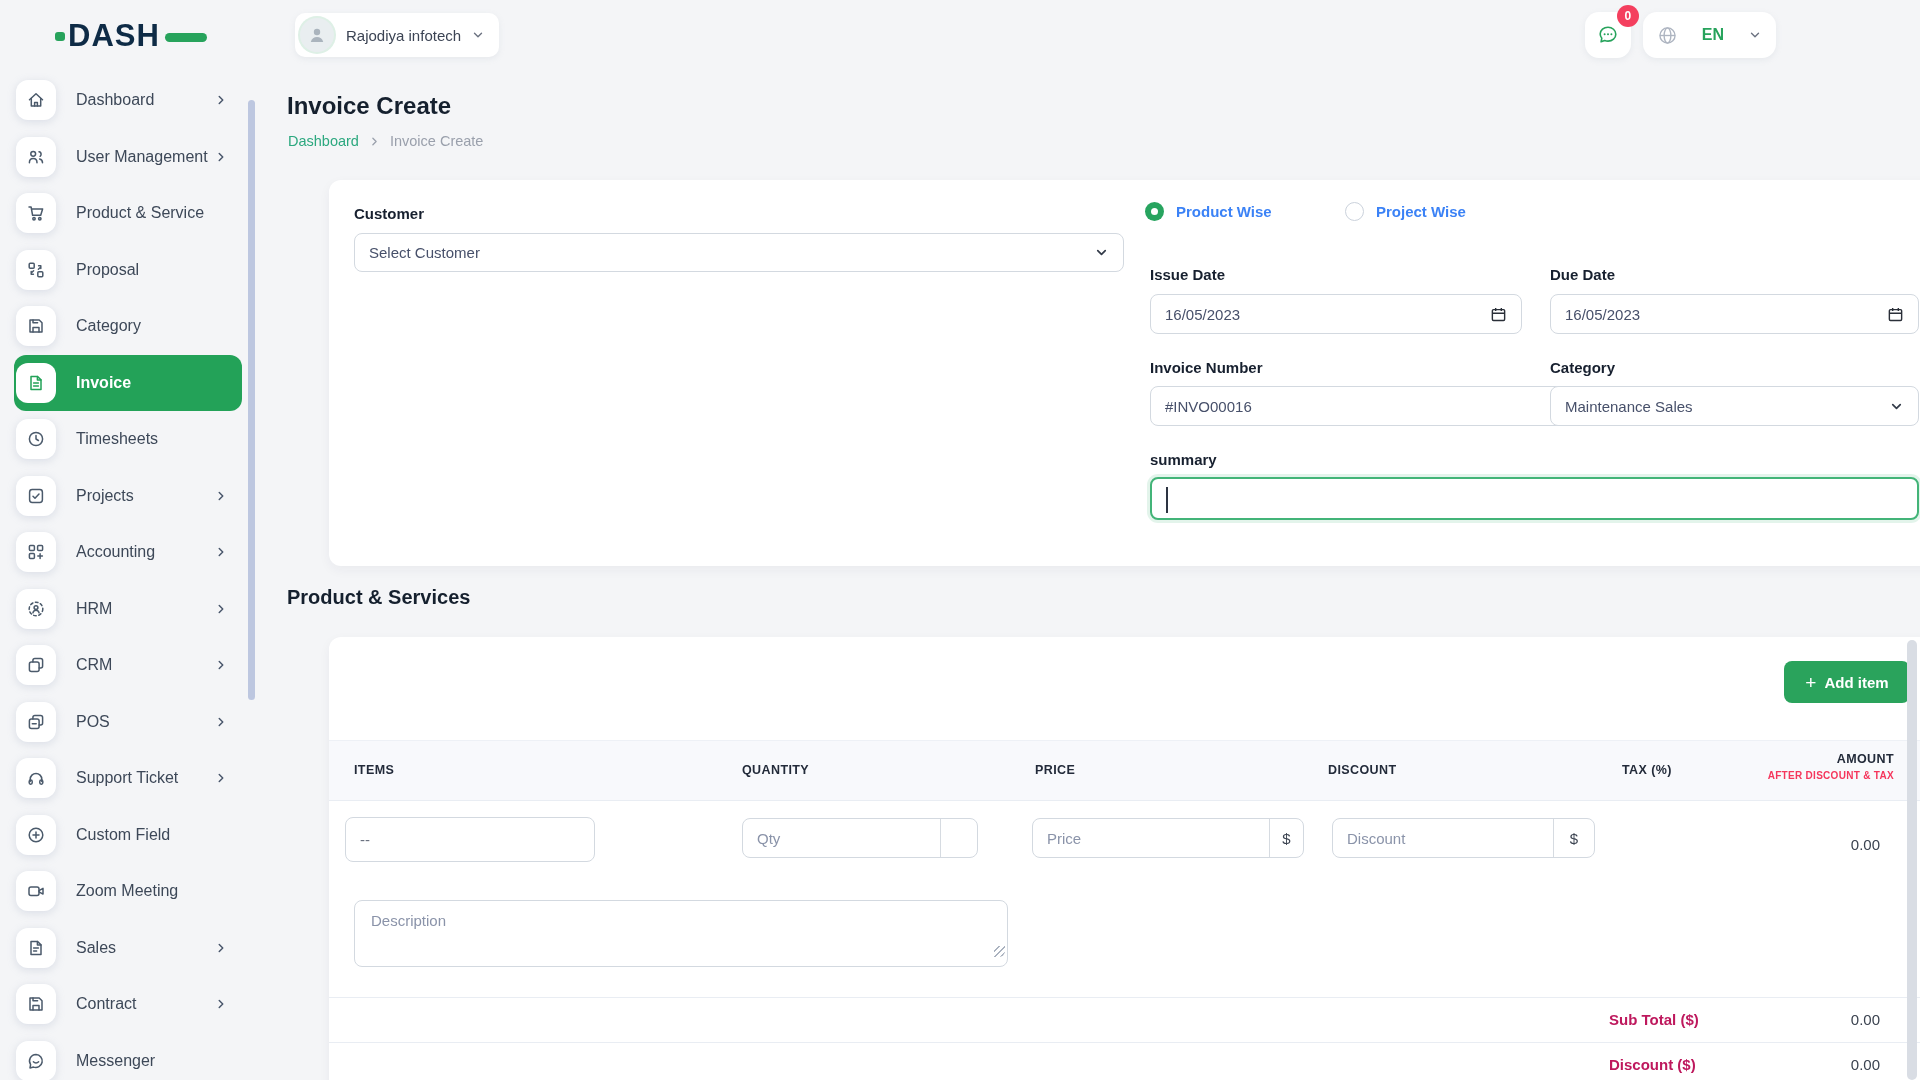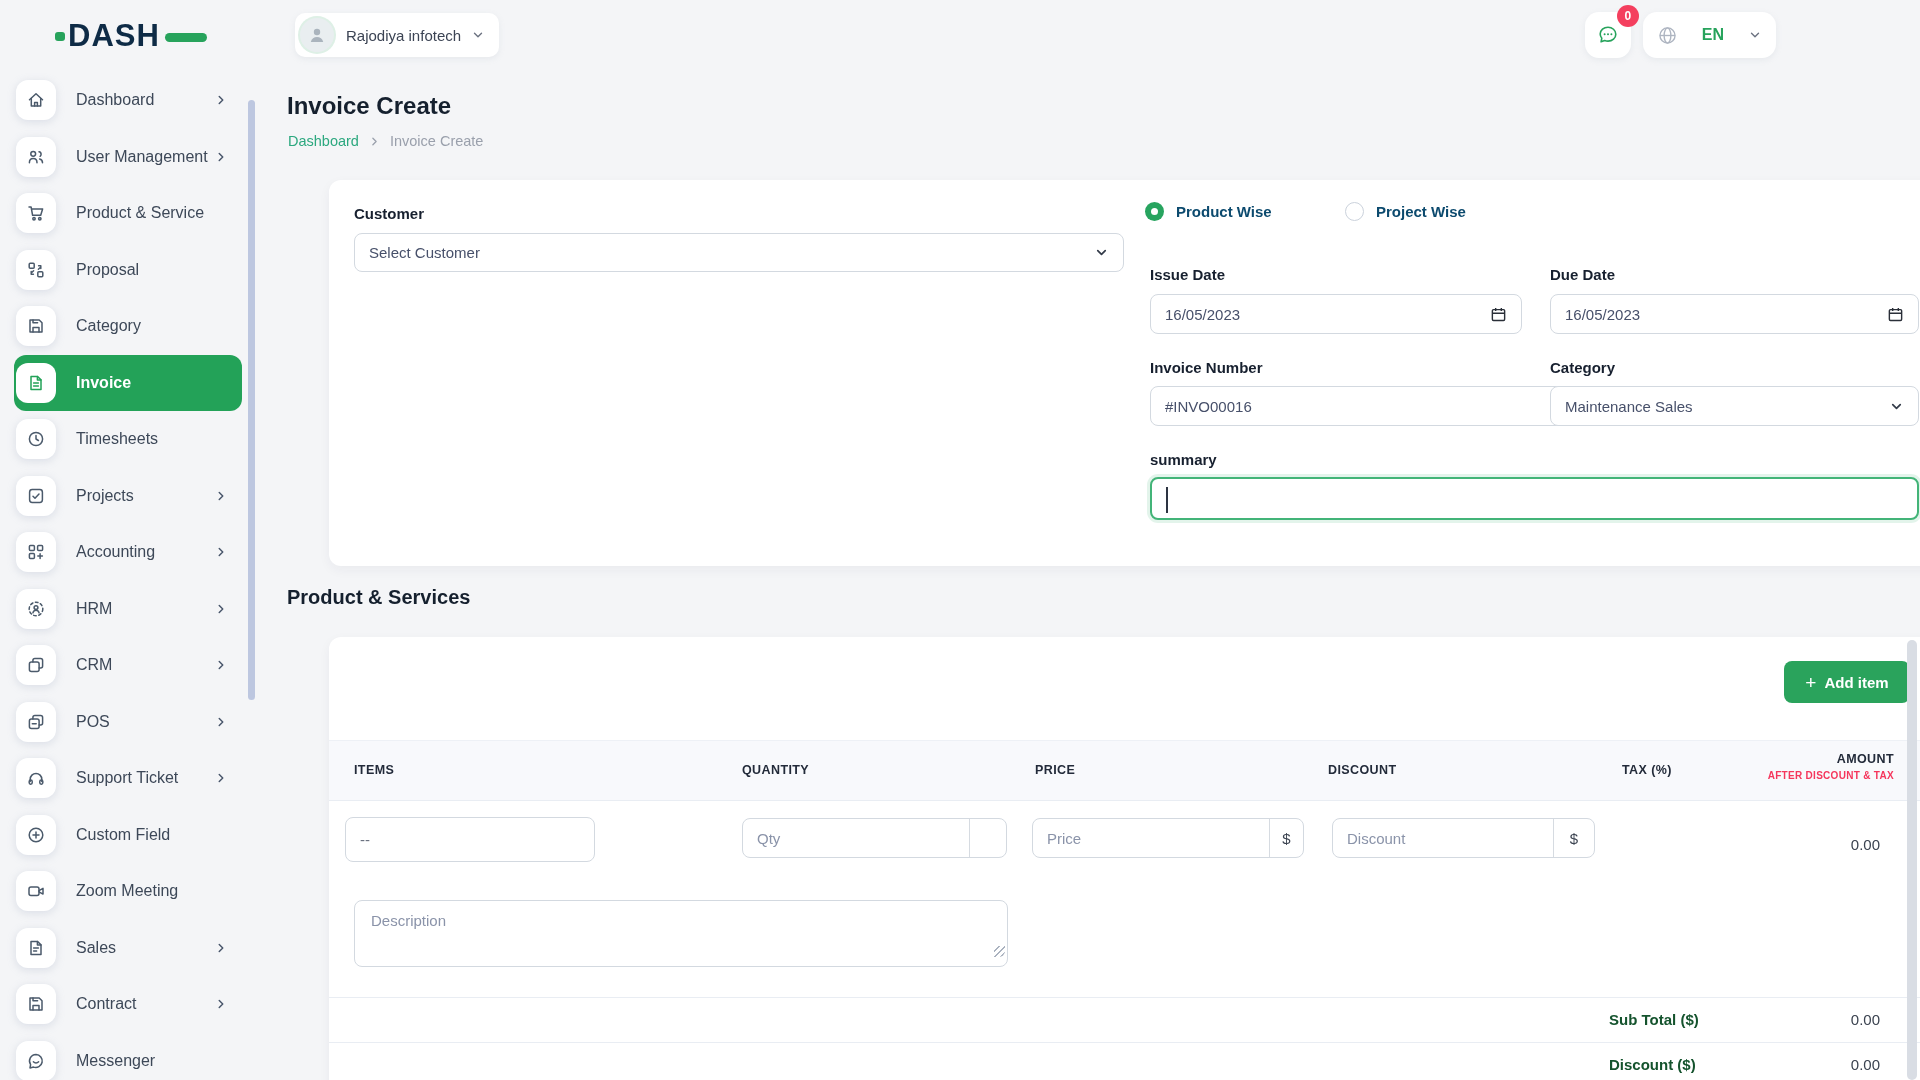--- a/index.html
+++ b/index.html
@@ -67,21 +67,21 @@
     display:flex; align-items:center; padding:0 14px; font-size:15px; color:#47506a; cursor:pointer; }
   .input-like .chev { margin-left:auto; color:#333b49; }
   .input-like .cal { margin-left:auto; }
 
   
   .radio-group { position:absolute; display:flex; align-items:center; gap:12px; cursor:pointer; }
   .radio { width:19px; height:19px; border-radius:50%; }
   .radio.checked { background:#27a45f; display:flex; align-items:center; justify-content:center; }
   .radio.checked i { display:block; width:7px; height:7px; border-radius:50%; background:#fff; }
   .radio.unchecked { background:#fff; border:1.5px solid #cbd2dc; }
-  .radio-label { font-size:15px; font-weight:700; color:#0c4a6e; }
+  .radio-label { font-size:15px; font-weight:700; color:#3b82f6; }
 
   
   .summary-input { position:absolute; left:821px; top:297px; width:769px; height:43px;
     border:2px solid #43b478; border-radius:8px; background:#fff;
     box-shadow:0 0 0 3px rgba(67,180,120,.15); }
   .caret { position:absolute; left:14px; top:8px; width:1.5px; height:26px; background:#2d3442; }
 
   
   .section-title { position:absolute; left:287px; top:586px; font-size:20px; font-weight:700; color:#15202e; }
 
@@ -102,35 +102,35 @@
 
   
   input, textarea { font-family:"Liberation Sans","DejaVu Sans",sans-serif; }
   .items-select { left:16px; top:180px; width:250px; height:45px; color:#6b7280; }
   .group { position:absolute; height:40px; display:flex; border:1px solid #d3d9e0; border-radius:8px;
     overflow:hidden; background:#fff; }
   .group input { border:none; outline:none; height:100%; padding:0 14px; font-size:15px; color:#47506a; min-width:0; flex:1; background:transparent; }
   .group input::placeholder, textarea::placeholder { color:#8a93a9; opacity:1; }
   .group .addon { border-left:1px solid #d6dbe1; display:flex; align-items:center; justify-content:center;
     font-size:15px; color:#3b4350; flex:0 0 auto; }
-  .g-qty { left:413px; top:181px; width:265px; } .g-qty .addon { width:37px; }
+  .g-qty { left:413px; top:181px; width:236px; } .g-qty .addon { width:37px; }
   .g-price { left:703px; top:181px; width:272px; } .g-price .addon { width:34px; }
   .g-discount { left:1003px; top:181px; width:263px; } .g-discount .addon { width:41px; }
   .row-amount { position:absolute; right:67px; top:199px; font-size:15px; color:#3b4350; }
 
   .desc-wrap { position:absolute; left:25px; top:263px; width:654px; height:60px; }
   .desc-wrap textarea { width:654px; height:67px; border:1px solid #d3d9e0; border-radius:8px;
     resize:none; padding:11px 16px; font-size:15px; color:#47506a; outline:none; }
   .resize-grip { position:absolute; right:3px; bottom:3px; width:11px; height:11px; pointer-events:none;
     background:repeating-linear-gradient(135deg, transparent 0 3px, #aab2bf 3px 4.5px); border-radius:0 0 6px 0; }
 
   
   .total-row { position:absolute; left:0; width:1618px; height:45px; border-top:1px solid #e9edf3; }
   .total-row.r1 { top:360px; } .total-row.r2 { top:405px; }
-  .total-label { position:absolute; left:1280px; top:13px; font-size:15px; font-weight:700; color:#14532d; }
+  .total-label { position:absolute; left:1280px; top:13px; font-size:15px; font-weight:700; color:#be185d; }
   .total-value { position:absolute; right:67px; top:13px; font-size:15px; color:#3b4350; }
 
   
   .page-scroll-thumb { position:absolute; right:3px; top:640px; width:10px; height:440px;
     border-radius:5px; background:#d9dde4; }
 </style>
 </head>
 <body>
 
 <header class="topbar">

